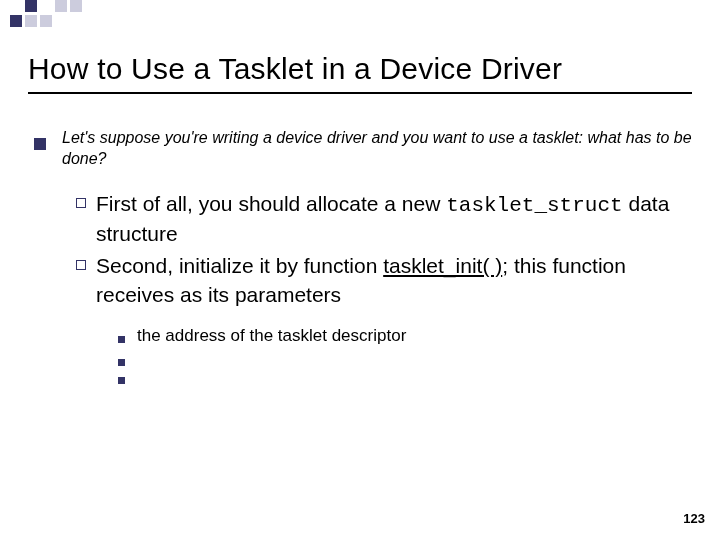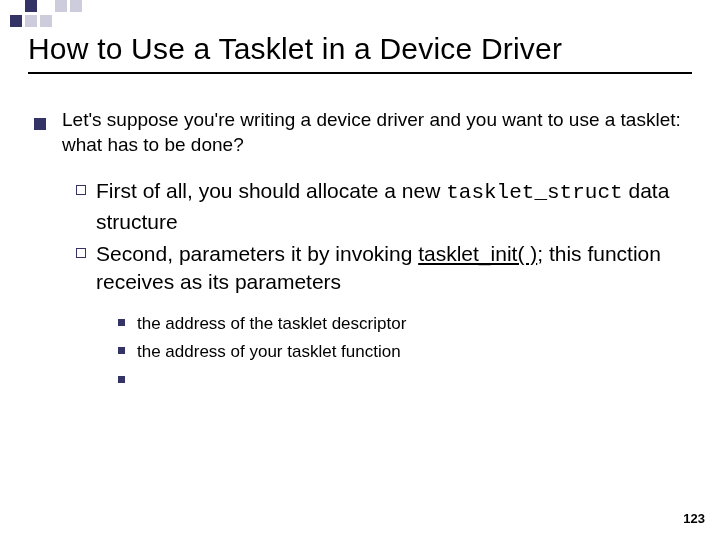--- a/index.html
+++ b/index.html
@@ -23,38 +23,39 @@
     gap: 3px;
   }
   .deco span {
     width: 12px;
     height: 12px;
   }
   .d-dark { background: #333366; }
   .d-light { background: #ccccdd; }
   .d-empty { background: transparent; }
   .slide {
-    padding: 32px 28px 0 28px;
+    padding: 52px 28px 0 28px;
   }
   h1 {
     font-size: 30px;
     font-weight: normal;
     margin: 0 0 6px 0;
     letter-spacing: 0.2px;
   }
   .rule {
     border: none;
     border-bottom: 2px solid #000;
     margin: 0 0 34px 0;
   }
   .lvl1 {
     display: flex;
     margin: 0 0 20px 0;
-    font-size: 19px;
+    font-size: 16px;
     line-height: 1.3;
+    font-style: italic;
   }
   .bullet-sq {
     width: 12px;
     height: 12px;
     background: #333366;
     flex: 0 0 12px;
     margin: 10px 16px 0 6px;
   }
   .lvl2-wrap {
     margin-left: 48px;
@@ -75,20 +76,21 @@
     box-sizing: border-box;
   }
   .lvl3-wrap {
     margin: 14px 0 0 90px;
     font-size: 17px;
     line-height: 1.5;
   }
   .lvl3 {
     display: flex;
     margin-bottom: 3px;
+    align-items: center;
   }
   .bullet-sm {
     width: 7px;
     height: 7px;
     background: #333366;
     flex: 0 0 7px;
     margin: 8px 12px 0 0;
   }
   .code {
     font-family: "Courier New", monospace;
@@ -133,33 +135,32 @@
   <div class="lvl2-wrap">
     <div class="lvl2">
       <span class="bullet-hollow"></span>
       <span>
         <span>First of all, you should allocate a new </span><span class="code">tasklet_struct</span><span> data structure</span>
       </span>
     </div>
     <div class="lvl2">
       <span class="bullet-hollow"></span>
       <span>
-        <span>Second, parameters it by invoking </span><span class="code-u">tasklet_init( )</span><span>; this function receives as its parameters</span>
+        <span>Second, initialize it by function </span><span class="code-u">tasklet_init( )</span><span>; this function receives as its parameters</span>
       </span>
     </div>
   </div>
 
   <div class="lvl3-wrap">
     <div class="lvl3">
       <span class="bullet-sm"></span>
       <span>the address of the tasklet descriptor</span>
     </div>
     <div class="lvl3">
       <span class="bullet-sm"></span>
-      <span>the address of your tasklet function</span>
     </div>
     <div class="lvl3">
       <span class="bullet-sm"></span>
     </div>
   </div>
 </div>
 
 <div class="pagenum">123</div>
 
 </body></html>

